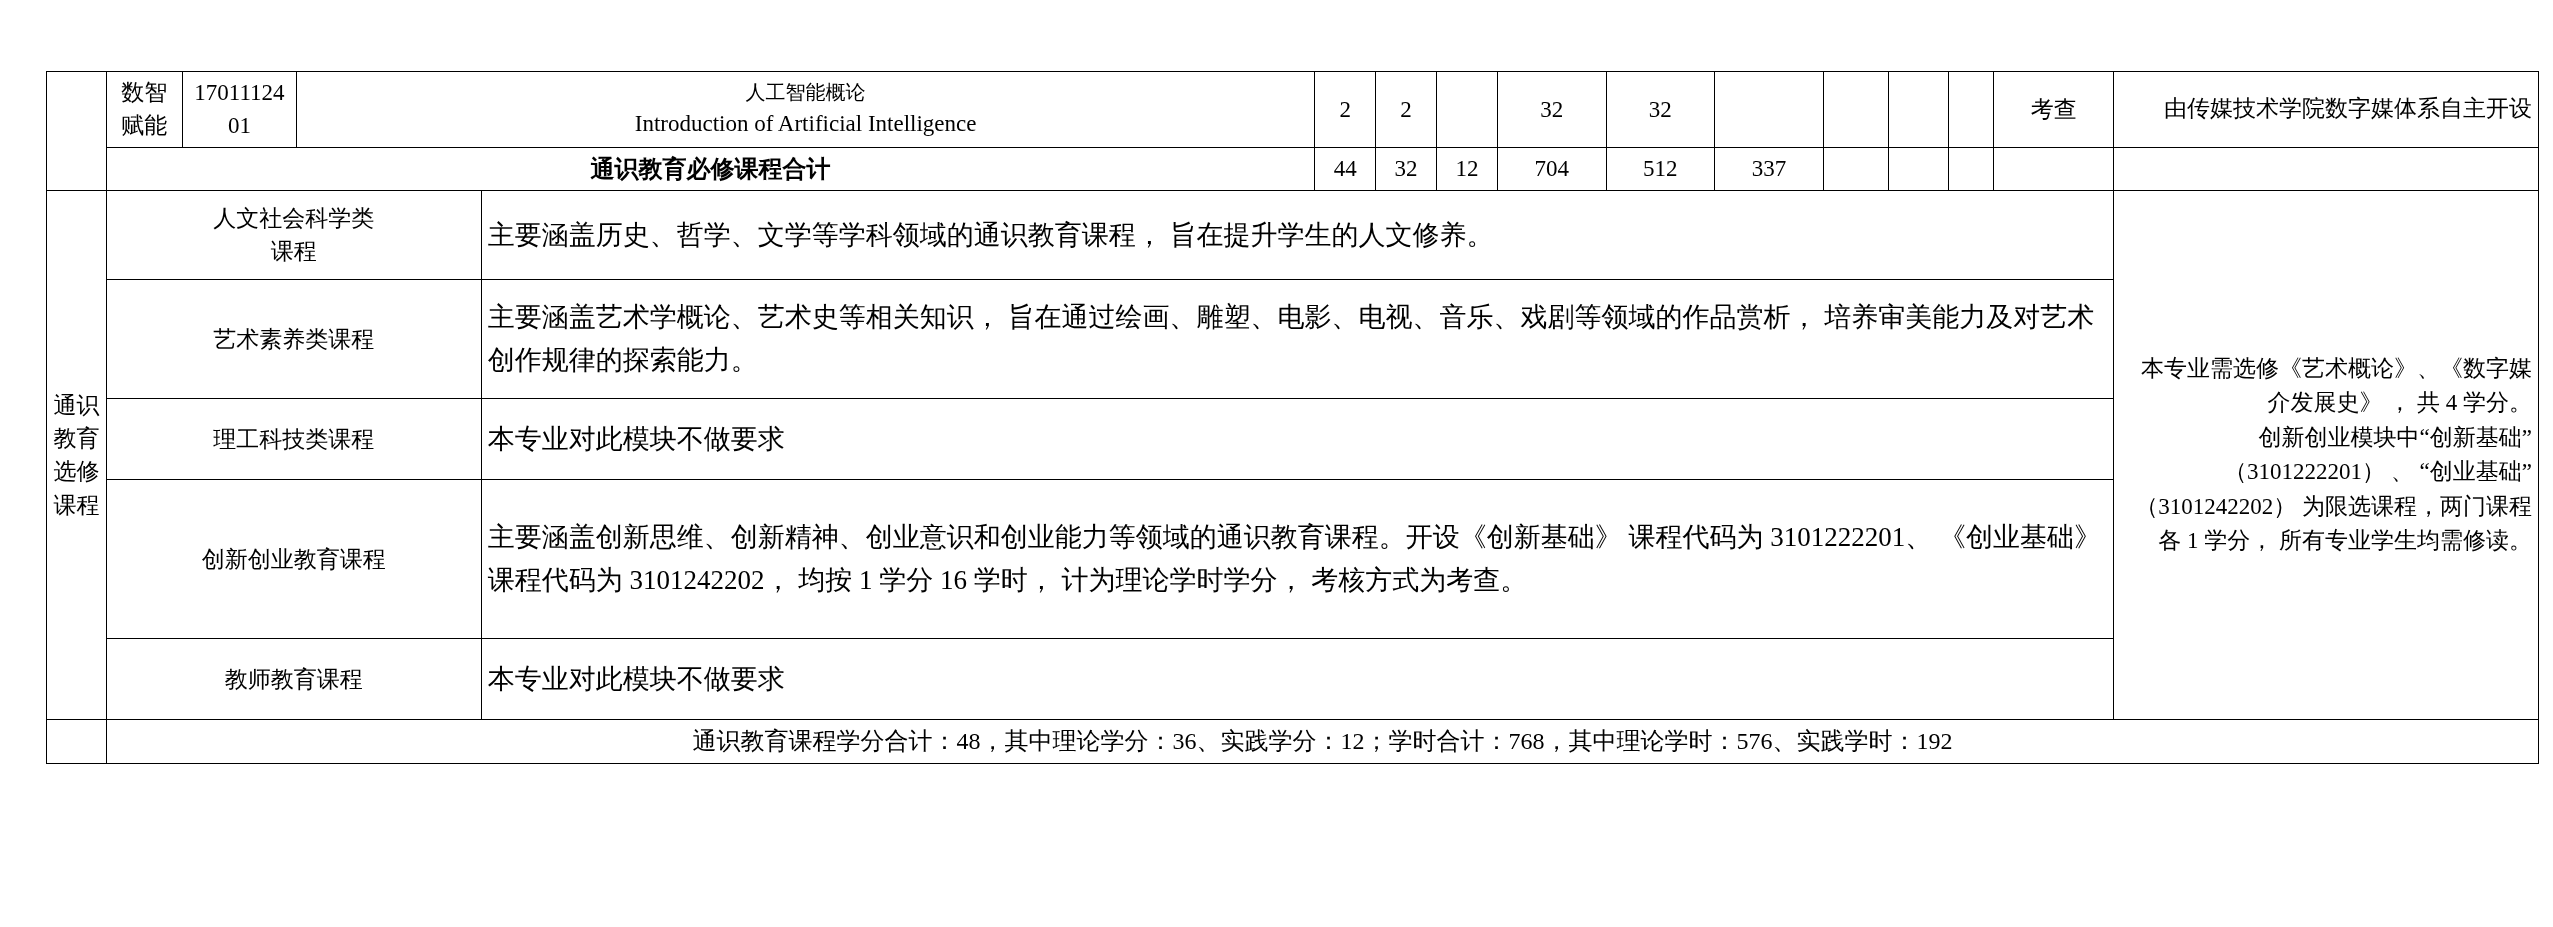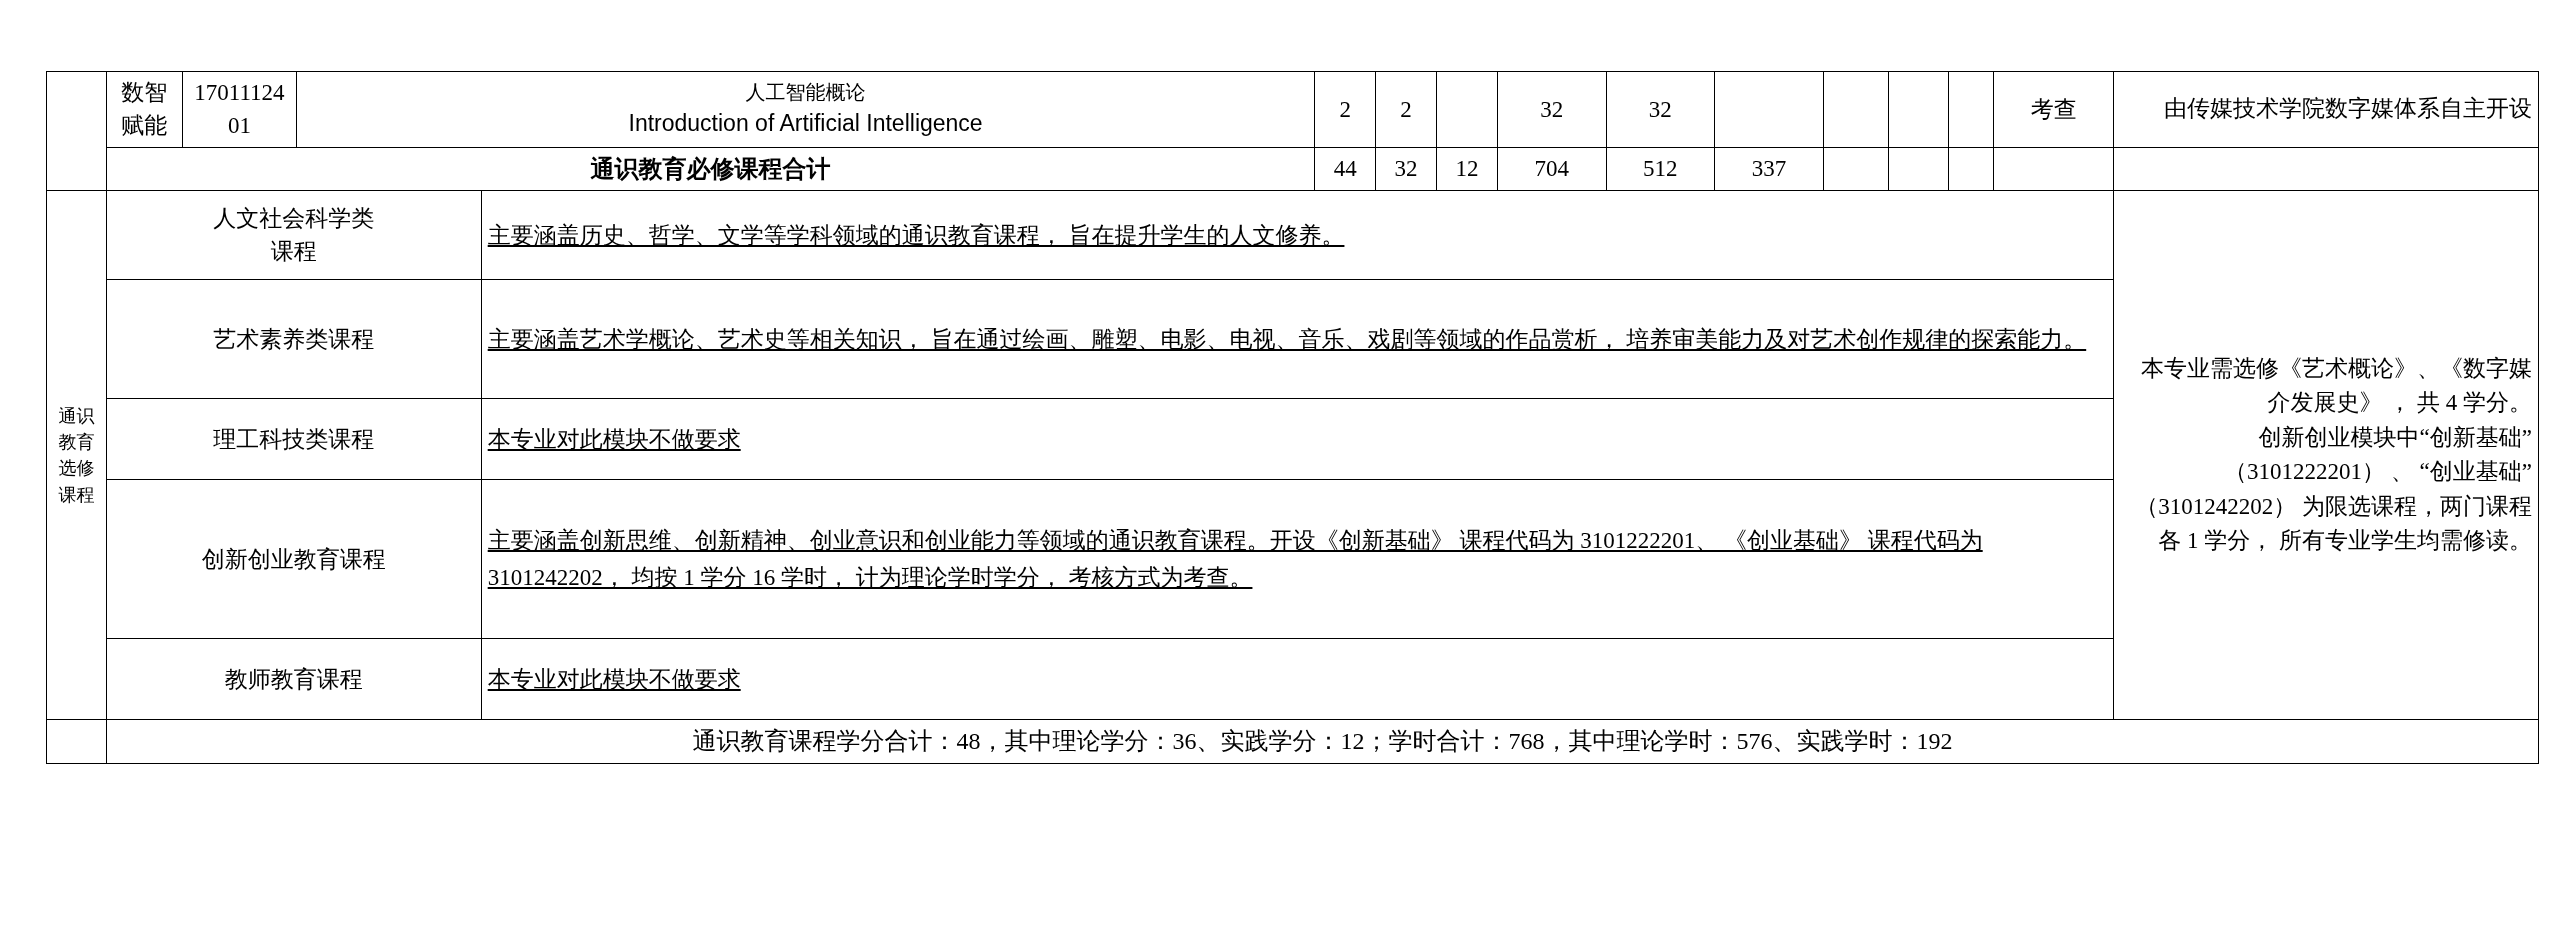--- a/index.html
+++ b/index.html
@@ -31,41 +31,40 @@
   table.curriculum td {
     border: 1.6px solid #000000;
     padding: 4px 6px;
     vertical-align: middle;
     word-wrap: break-word;
     overflow-wrap: break-word;
   }
   .c-center { text-align: center; }
 
   .cell-name-cn { font-size: 20px; }
-  .cell-name-en { font-size: 23px; font-family: Liberation Sans, sans-serif; }
+  .cell-name-en { font-size: 23px; font-family: Liberation Serif, serif; }
 
   .tall-note {
     font-size: 23px;
     line-height: 1.5;
     text-align: right;
     vertical-align: top;
     padding-top: 8px;
   }
   .vert-label {
-    font-size: 18px;
+    font-size: 23px;
     line-height: 1.45;
     text-align: center;
   }
   .desc {
-    font-size: 23px;
+    font-size: 27px;
     line-height: 1.62;
     text-align: left;
     vertical-align: middle;
     padding: 10px 10px 10px 12px;
-    text-decoration: underline;
   }
   .summary-row td {
     text-align: center;
     font-weight: normal;
     font-size: 24px;
     padding: 12px 6px;
   }
   .small-pad { padding: 10px 6px; }
   .empty-left-col { border-top: 1.6px solid #000; }
 </style>

